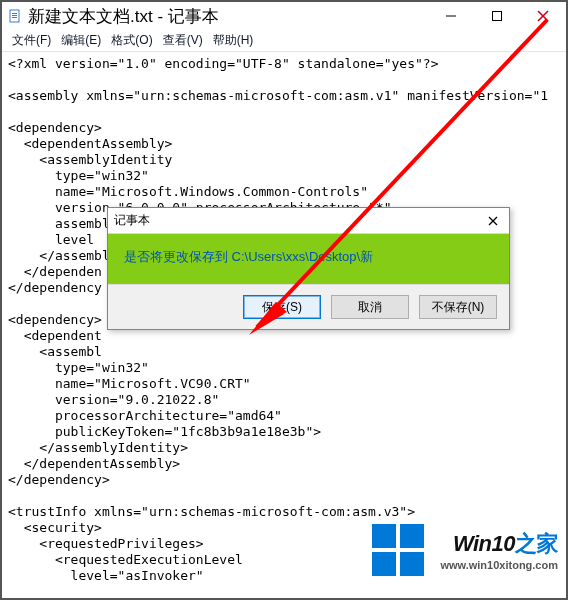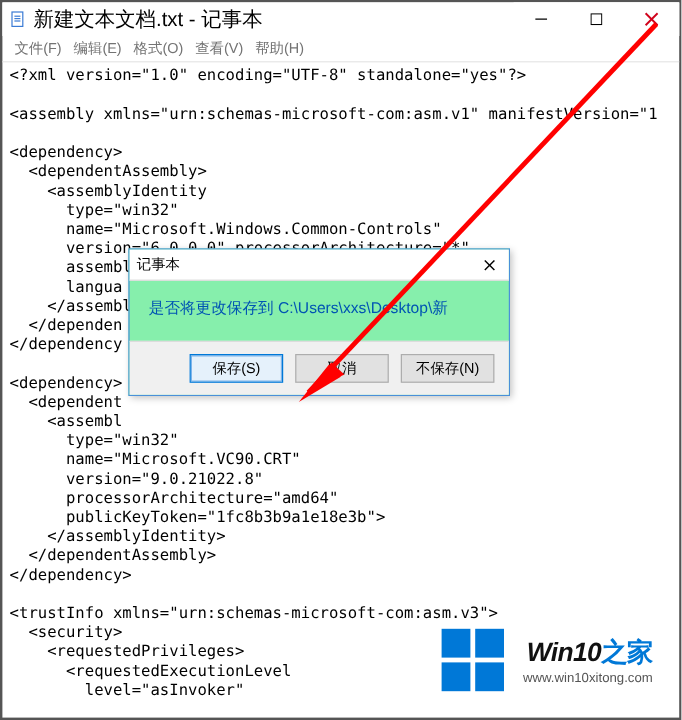--- a/index.html
+++ b/index.html
@@ -7,42 +7,42 @@
   .frame { position: relative; width: 568px; height: 600px; border: 2px solid #555; background: #fff; }
   
   .titlebar { height: 28px; background: #fff; display: flex; align-items: center; padding-left: 6px; color: #000; font-size: 17px; }
   .titlebar .doc-icon { width: 14px; height: 14px; margin-right: 6px; }
   .titlebar .doc-icon svg { display: block; }
   .winbtns { margin-left: auto; display: flex; height: 100%; }
   .winbtn { width: 46px; height: 100%; display: flex; align-items: center; justify-content: center; background: #fff; }
   .winbtn svg { display: block; }
   .winbtn.close { background: #fff; }
   
-  .menubar { height: 22px; display: flex; align-items: center; gap: 2px; padding: 0 6px; font-size: 12px; color: #737373; border-bottom: 1px solid #e5e5e5; }
+  .menubar { height: 22px; display: flex; align-items: center; gap: 2px; padding: 0 6px; font-size: 12px; color: #0f172a; border-bottom: 1px solid #e5e5e5; }
   .menubar span { padding: 2px 4px; }
   
   .content { position: relative; padding: 4px 6px; font-family: "SimSun","NSimSun",Consolas,monospace; font-size: 13px; line-height: 16px; color: #000; white-space: pre; height: calc(600px - 28px - 22px - 4px); overflow: hidden; }
   
-  .dialog { position: absolute; left: 105px; top: 205px; width: 318px; border: 1px solid #4a90d9; background: #86efac; box-shadow: 2px 2px 6px rgba(0,0,0,0.25); }
+  .dialog { position: absolute; left: 105px; top: 205px; width: 403px; border: 1px solid #4a90d9; background: #84cc16; box-shadow: 2px 2px 6px rgba(0,0,0,0.25); }
   .dialog-title { height: 26px; display:flex; align-items:center; padding: 0 6px; font-size: 12px; color:#000; background:#fff; border-bottom: 1px solid #d8d8d8;}
   .dialog-title .dlg-close { margin-left:auto; width:20px; height:20px; display:flex; align-items:center; justify-content:center; }
   .dialog-body { padding: 14px 16px 18px 16px; font-size: 13px; color: #0054b3; }
   .dialog-footer { background: #f0f0f0; padding: 10px 12px; display:flex; justify-content:flex-end; gap: 10px; border-top:1px solid #dcdcdc;}
   .btn { min-width: 78px; height: 24px; font-size: 12px; background:#e1e1e1; border:1px solid #adadad; display:flex; align-items:center; justify-content:center; cursor:default;}
   .btn.primary { background:#e5f1fb; border:1px solid #0078d7; box-shadow:inset 0 0 0 1px #7eb4ea;}
   
   .overlay { position:absolute; left:0; top:0; width:100%; height:100%; pointer-events:none; }
   
-  .watermark { position:absolute; right: 22px; bottom: 22px; display:flex; align-items:center; gap:16px; }
+  .watermark { position:absolute; right: 8px; bottom: 22px; display:flex; align-items:center; gap:16px; }
   .watermark .flag { width: 52px; height: 52px; display:grid; grid-template-columns:1fr 1fr; grid-template-rows:1fr 1fr; gap:4px; }
   .watermark .flag div { background:#0078d7;}
   .wm-text { text-align:right; }
   .wm-text .big { font-size: 22px; font-weight:700; font-style:italic; color:#111; letter-spacing:-0.5px;}
   .wm-text .big .blue { color:#0078d7; font-style:normal; font-weight:700;}
-  .wm-text .url { font-size: 11px; color:#555; }
+  .wm-text .url { font-size: 11px; color:#555;font-weight:bold; }
 </style>
 </head>
 <body>
 <div class="frame">
 
   <div class="titlebar">
     <span class="doc-icon">
       <svg width="14" height="14" viewBox="0 0 14 14">
           <rect x="2" y="1" width="9" height="12" fill="#fff" stroke="#3a7bd5"></rect>
           <rect x="4" y="4" width="5" height="1" fill="#3a7bd5"></rect>
@@ -83,21 +83,21 @@
 <span></span>
 <span>&lt;assembly xmlns="urn:schemas-microsoft-com:asm.v1" manifestVersion="1</span>
 <span></span>
 <span>&lt;dependency&gt;</span>
 <span>  &lt;dependentAssembly&gt;</span>
 <span>    &lt;assemblyIdentity</span>
 <span>      type="win32"</span>
 <span>      name="Microsoft.Windows.Common-Controls"</span>
 <span>      version="6.0.0.0" processorArchitecture="*"</span>
 <span>      assembl</span>
-<span>      langua</span>
+<span>      level</span>
 <span>    &lt;/assembl</span>
 <span>  &lt;/dependen</span>
 <span>&lt;/dependency</span>
 <span></span>
 <span>&lt;dependency&gt;</span>
 <span>  &lt;dependent</span>
 <span>    &lt;assembl</span>
 <span>      type="win32"</span>
 <span>      name="Microsoft.VC90.CRT"</span>
 <span>      version="9.0.21022.8"</span>

